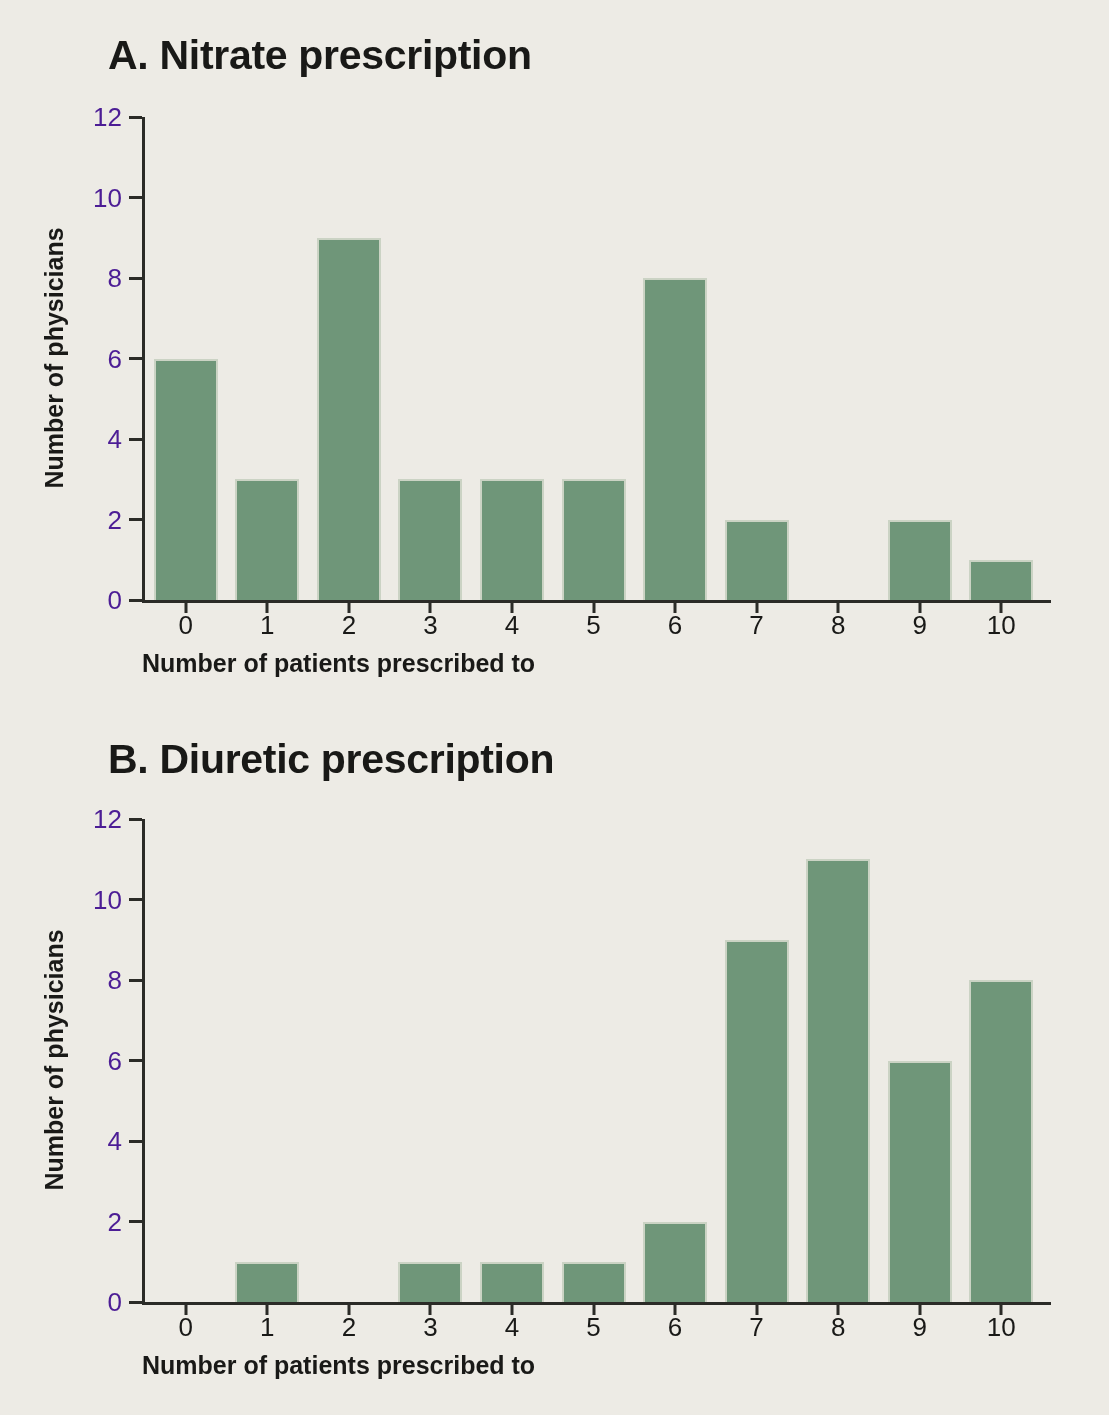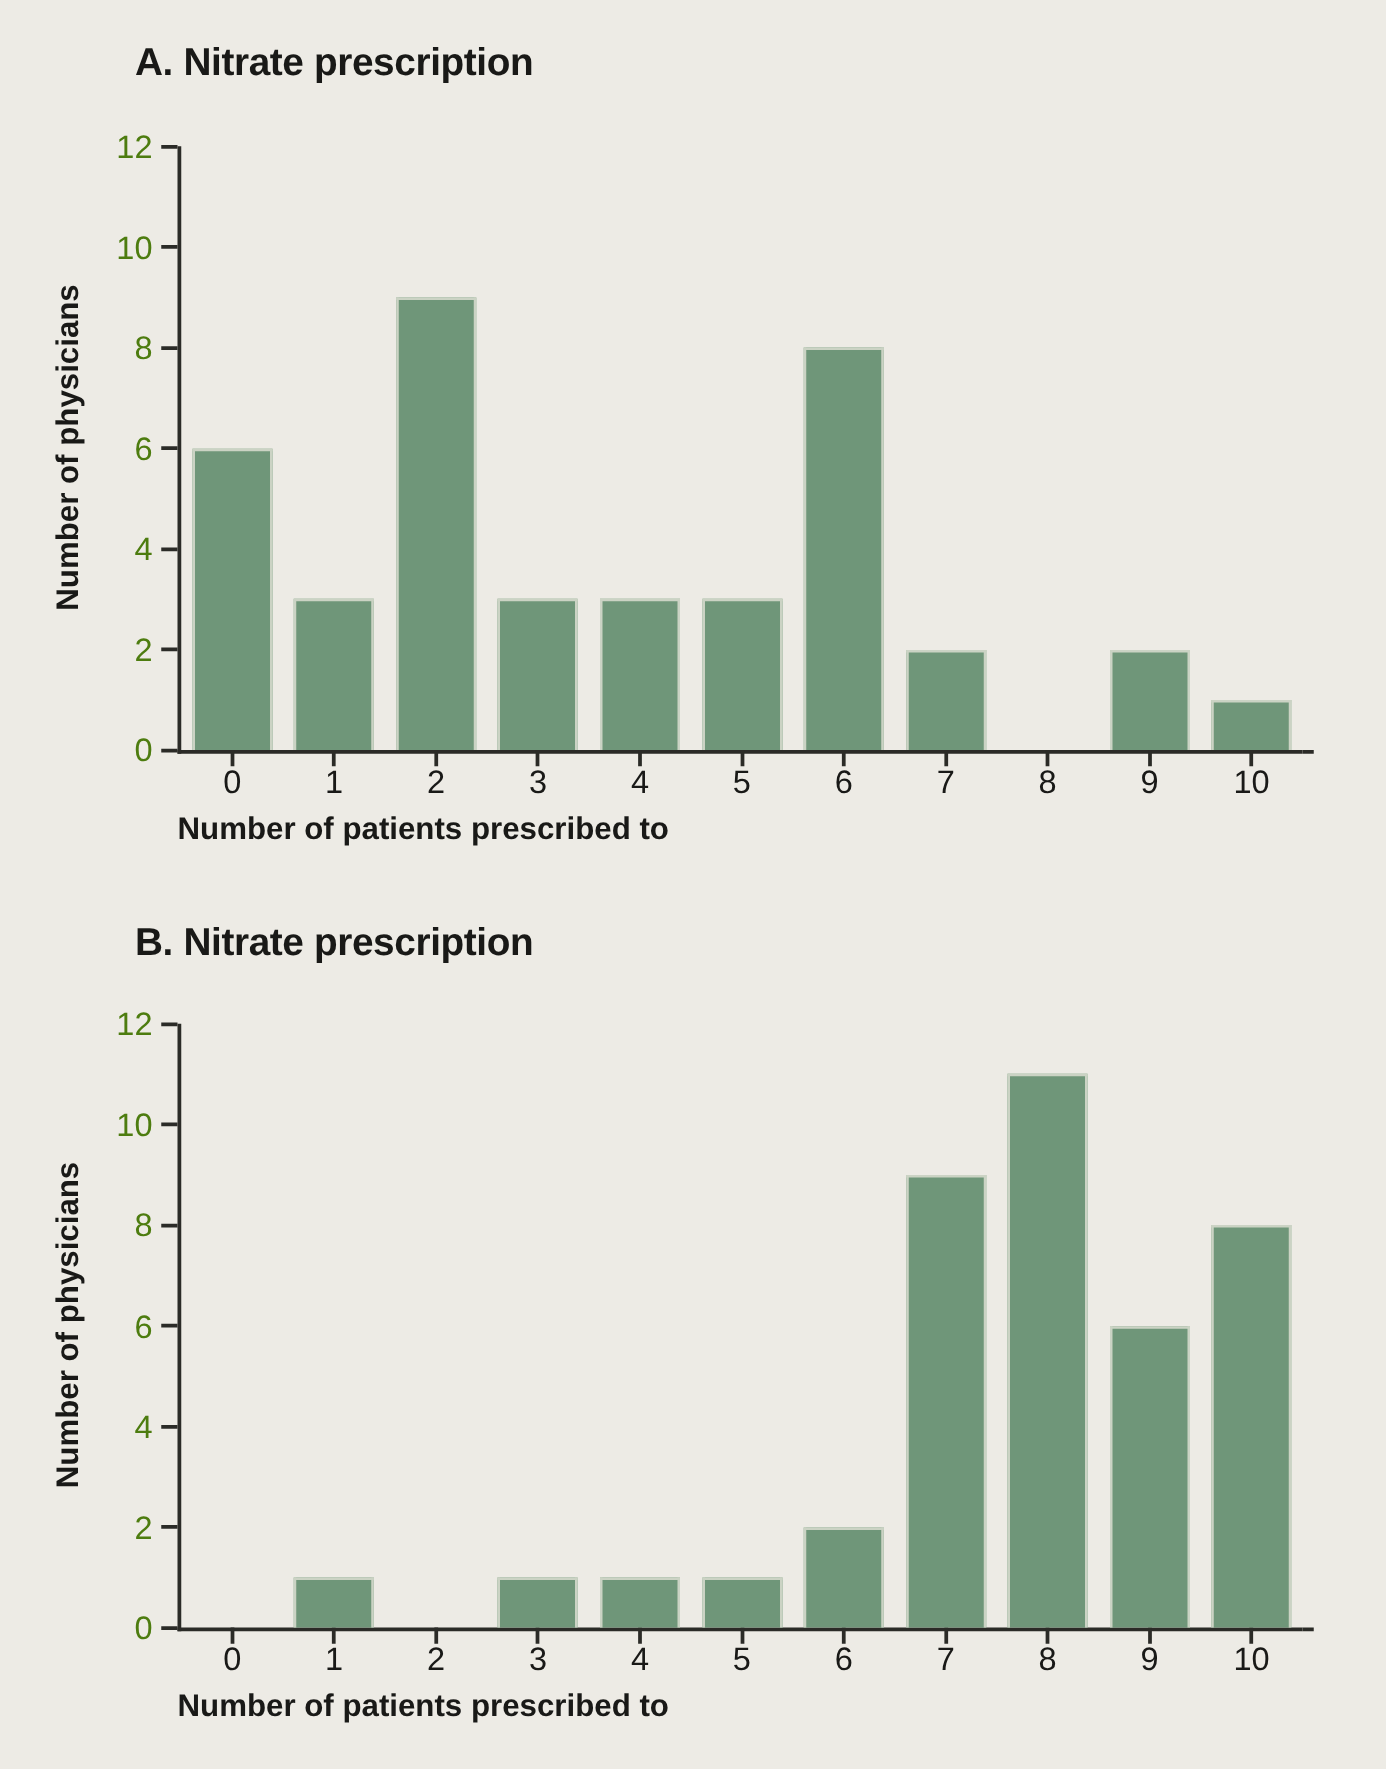--- a/index.html
+++ b/index.html
@@ -16,21 +16,21 @@
     overflow: hidden;
   }
   .figure {
     position: absolute;
     inset: 0;
   }
   .panel-title {
     position: absolute;
     left: 108px;
     margin: 0;
-    font-size: 31px;
+    font-size: 41px;
     font-weight: bold;
     letter-spacing: -0.3px;
     white-space: nowrap;
   }
   #title-0 { top: 32px; }
   #title-1 { top: 736px; }
 
   .plot {
     position: absolute;
     left: 142px;
@@ -62,21 +62,21 @@
     background: #2b2b27;
   }
   .ytick-label {
     position: absolute;
     left: -75px;
     width: 52px;
     text-align: right;
     font-size: 26px;
     line-height: 1;
     transform: translateY(50%);
-    color: #4d7c0f;
+    color: #4c1d95;
   }
   .xtick {
     position: absolute;
     top: 100%;
     width: 3px;
     height: 13px;
     background: #2b2b27;
     transform: translateX(-50%);
   }
   .xtick-label {
@@ -170,21 +170,21 @@
       <div class="xtick" style="left: 774.682px; background: rgb(43, 43, 39);"></div>
       <div class="xtick-label" style="left: 774.682px;">9</div>
       <div class="bar" style="left: 742.682px; width: 64px; height: 80.5px; background: rgb(111, 150, 121); border-color: rgb(203, 211, 196);"></div>
       <div class="xtick" style="left: 856.227px; background: rgb(43, 43, 39);"></div>
       <div class="xtick-label" style="left: 856.227px;">10</div>
       <div class="bar" style="left: 824.227px; width: 64px; height: 40.25px; background: rgb(111, 150, 121); border-color: rgb(203, 211, 196);"></div>
     </div>
 
   <div class="axis-label xlabel" id="xlabel-0">Number of patients prescribed to</div>
 
-  <h2 class="panel-title" id="title-1">B. Nitrate prescription</h2>
+  <h2 class="panel-title" id="title-1">B. Diuretic prescription</h2>
 
   <div class="axis-label ylabel" id="ylabel-1">Number of physicians</div>
 
   <div class="plot" id="plot-1">
       <div class="ytick" style="bottom: calc(0% - 1.5px); background: rgb(43, 43, 39);"></div>
       <div class="ytick-label" style="bottom: 0%;">0</div>
       <div class="ytick" style="bottom: calc(16.6667% - 1.5px); background: rgb(43, 43, 39);"></div>
       <div class="ytick-label" style="bottom: 16.6667%;">2</div>
       <div class="ytick" style="bottom: calc(33.3333% - 1.5px); background: rgb(43, 43, 39);"></div>
       <div class="ytick-label" style="bottom: 33.3333%;">4</div>

